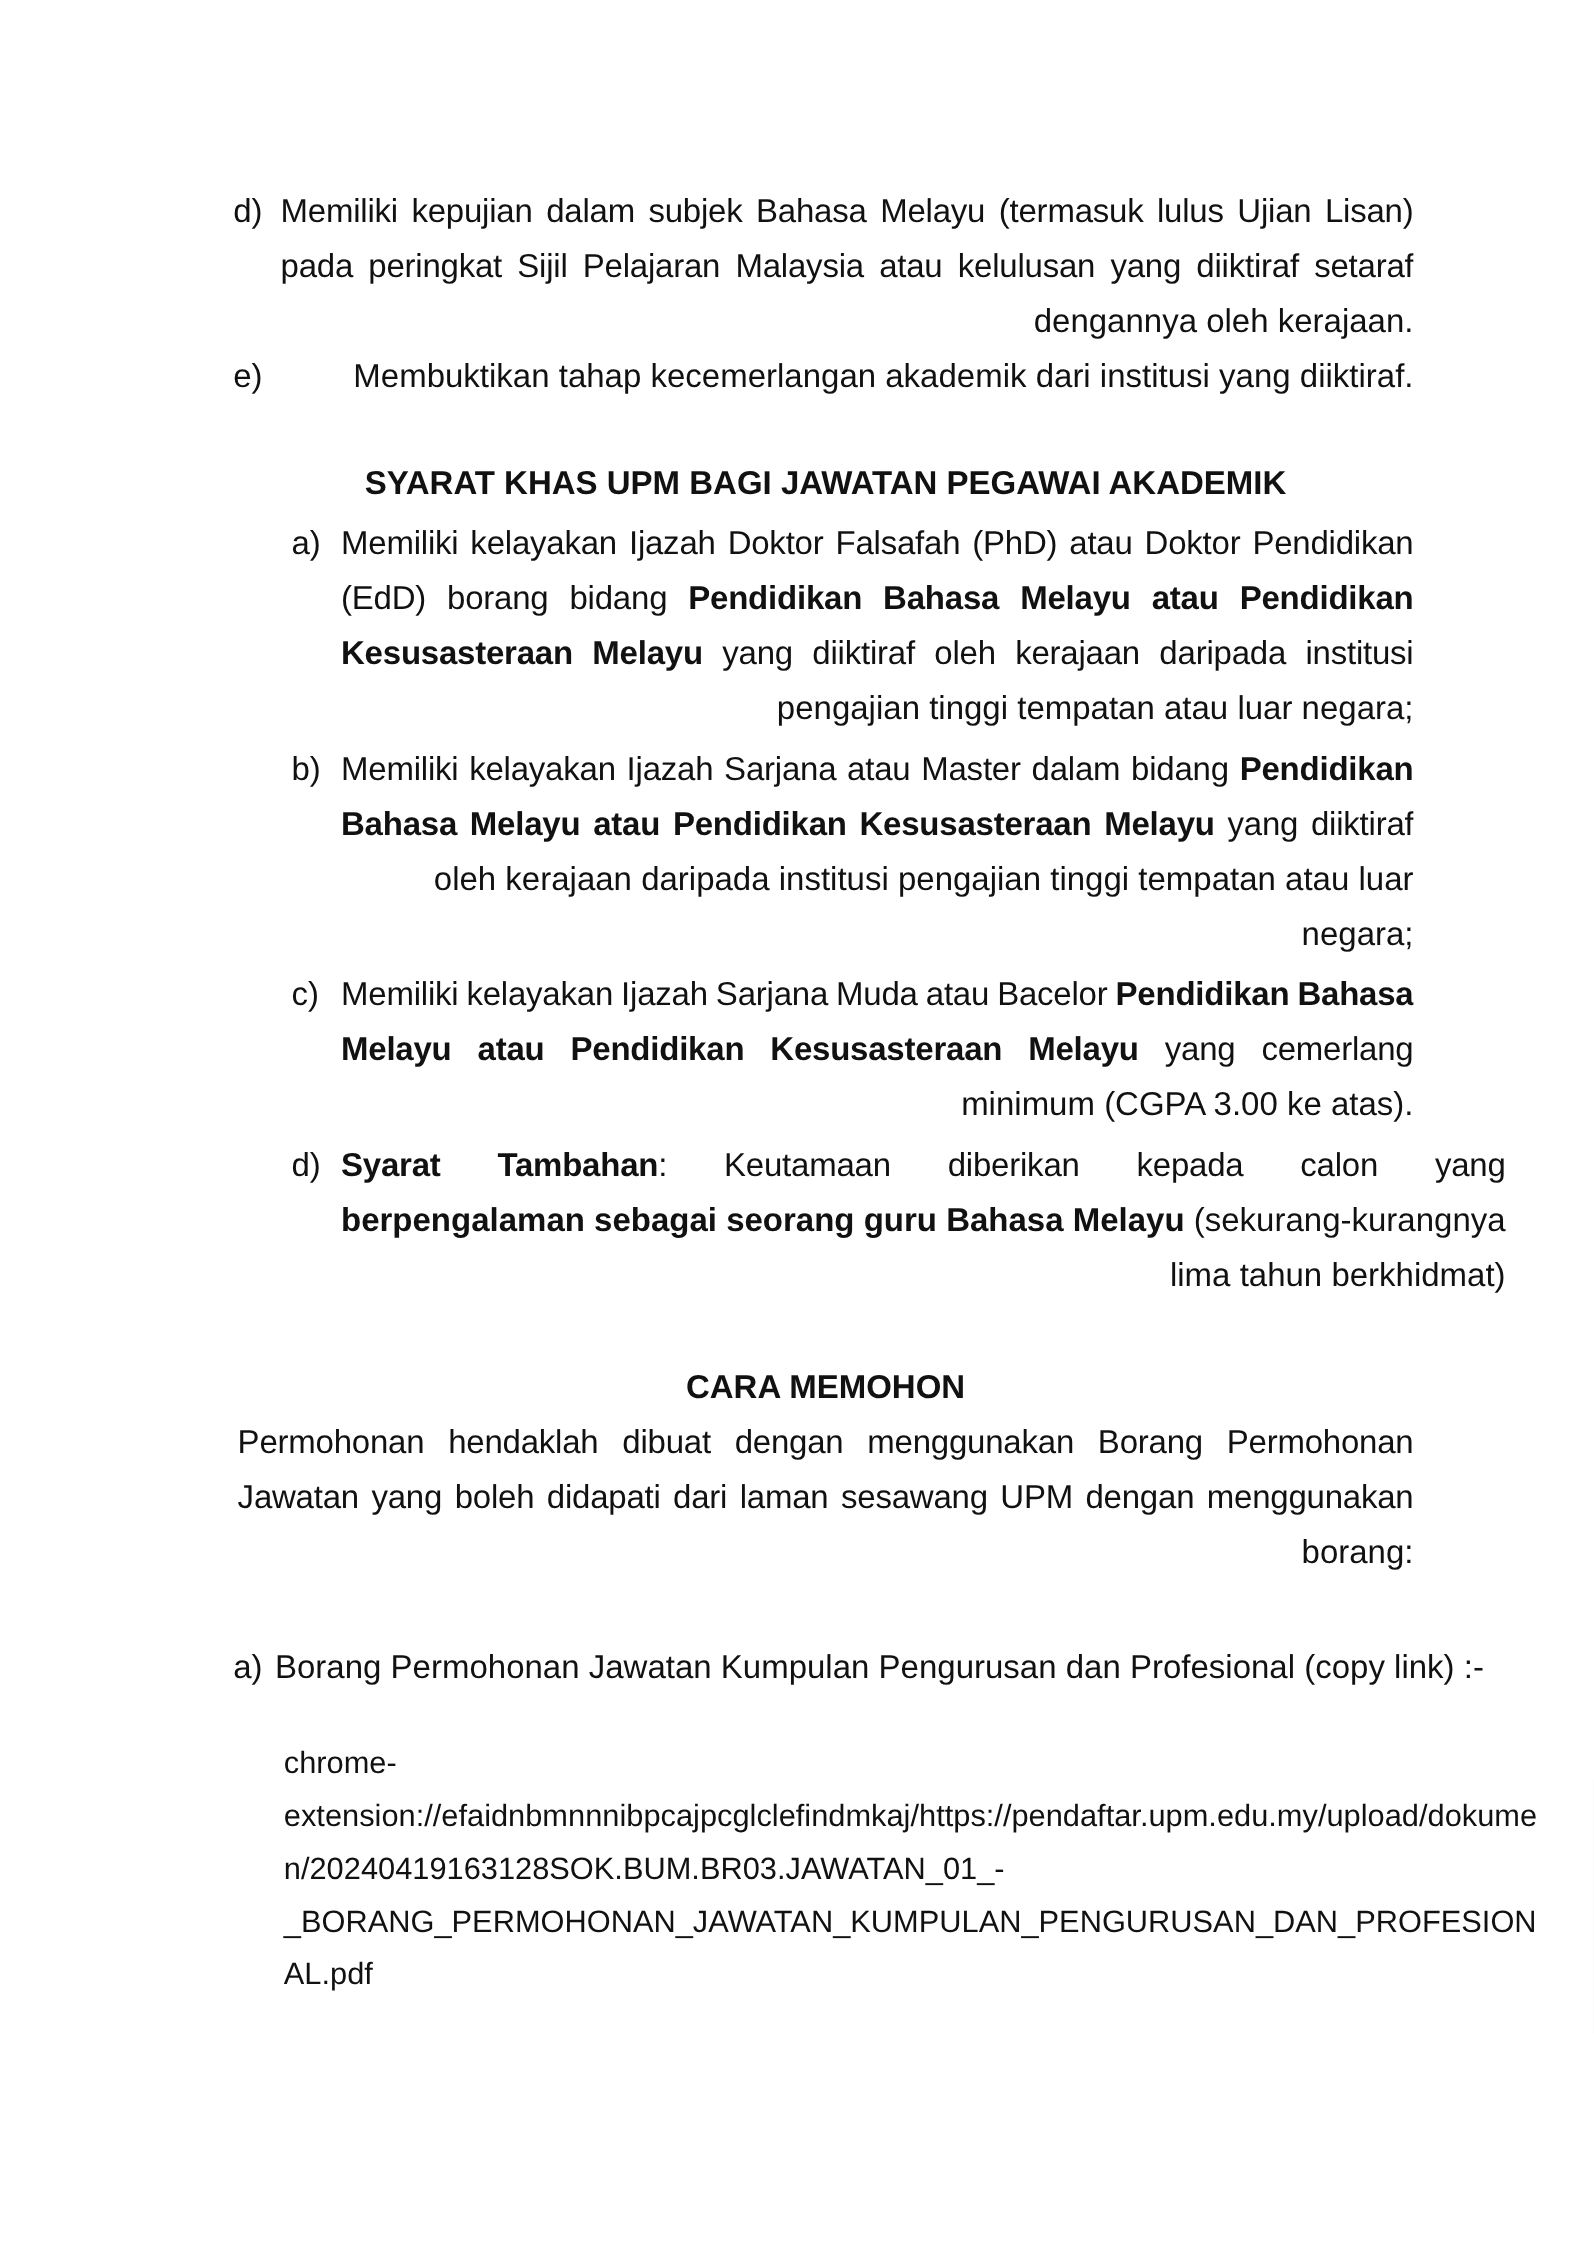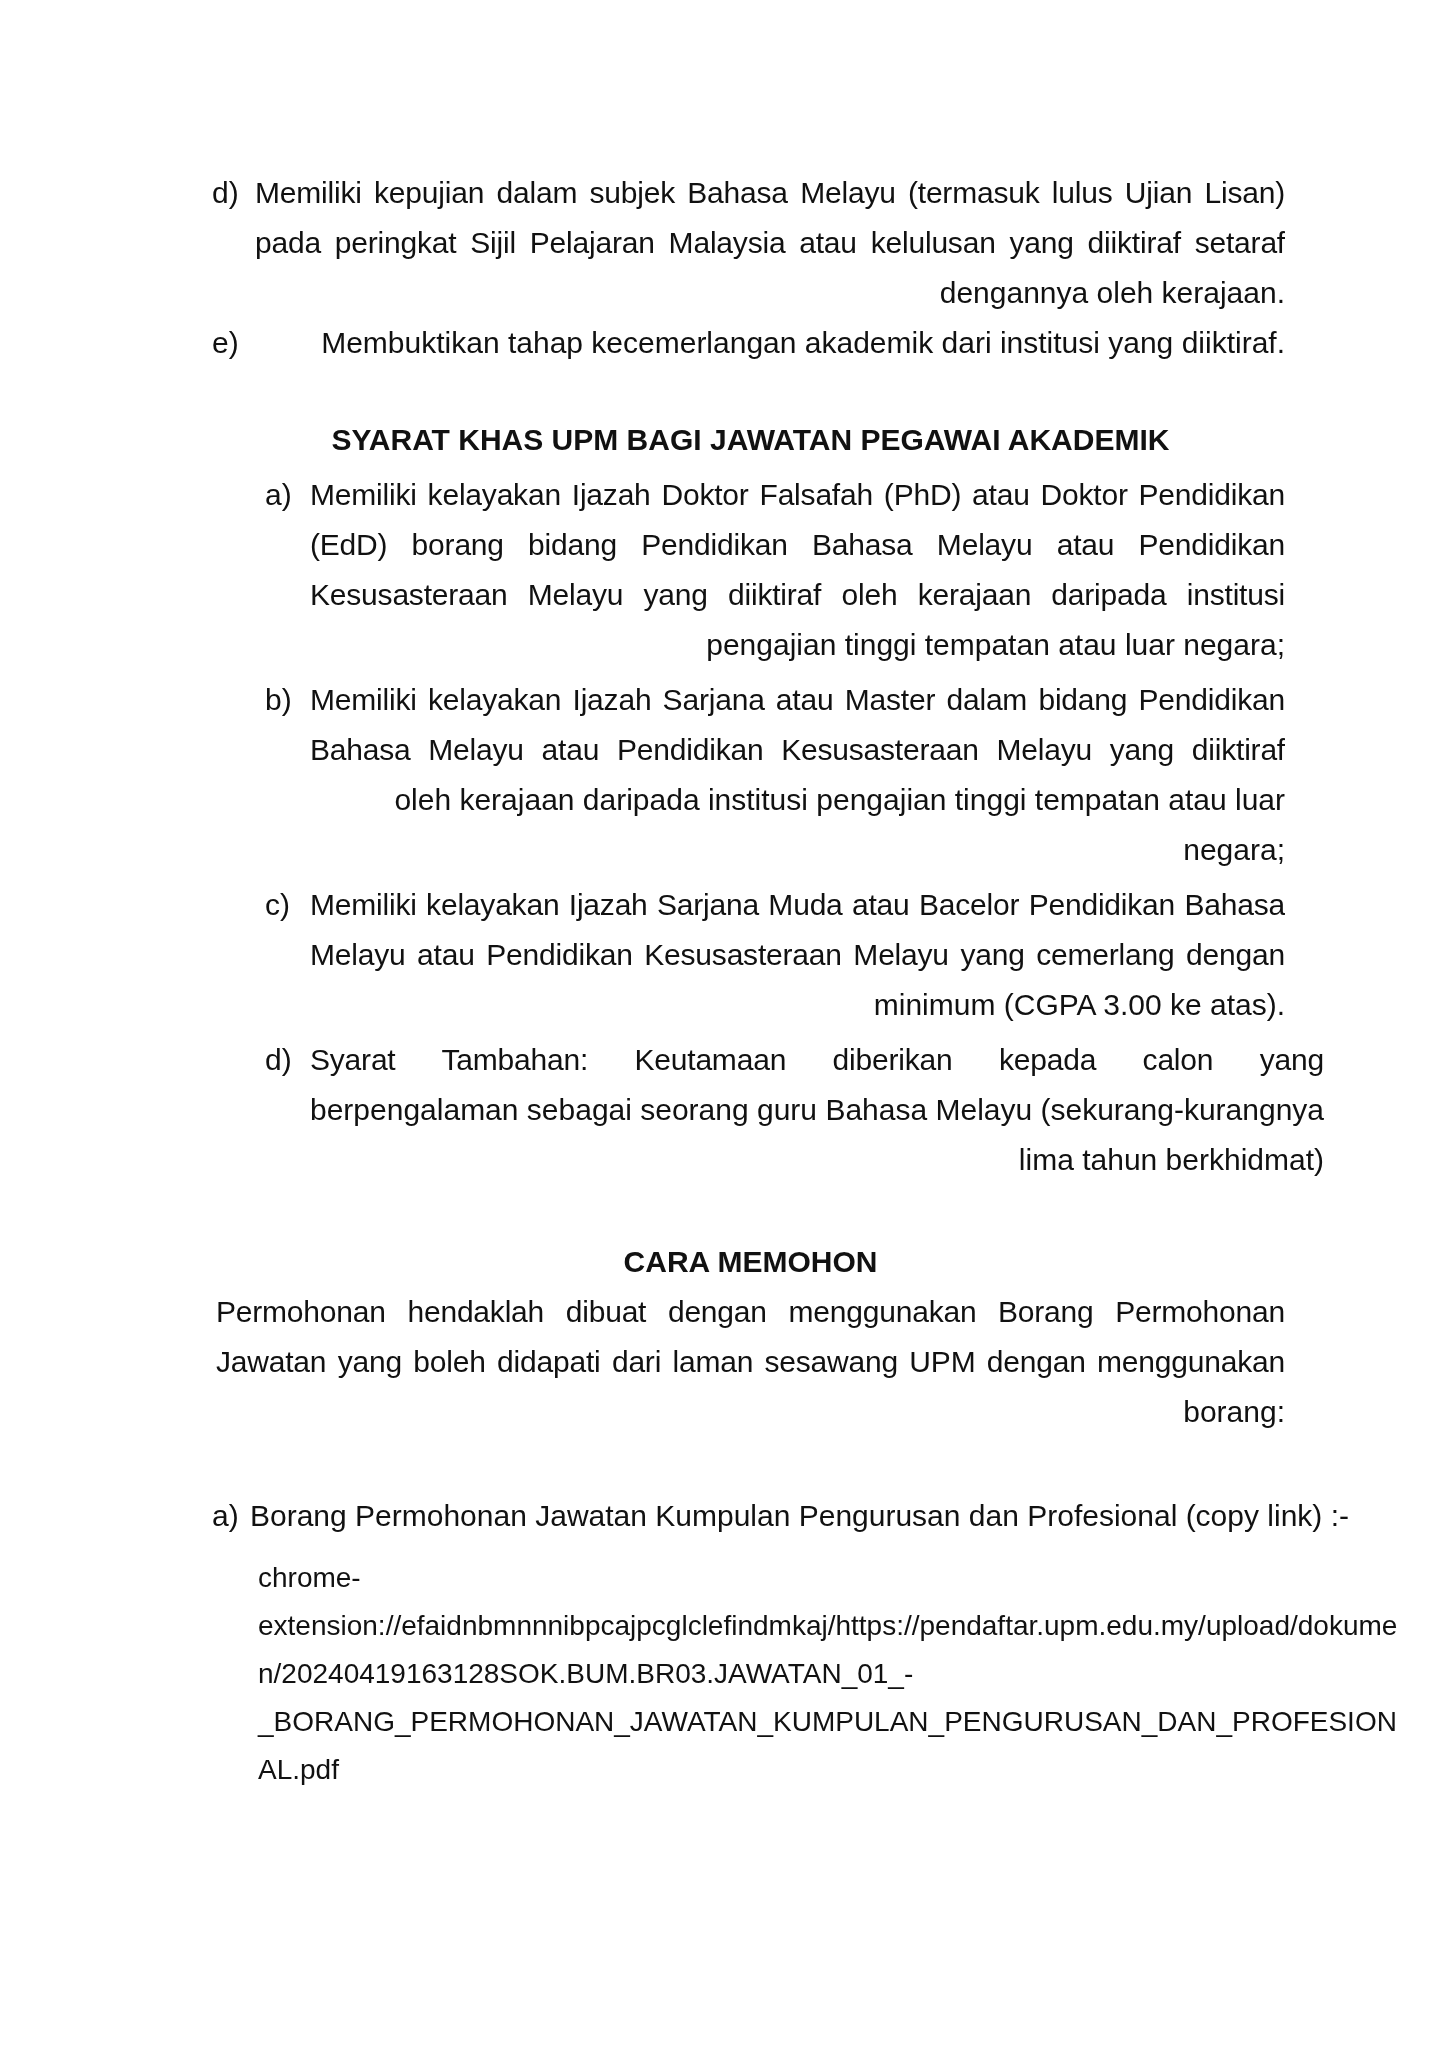--- a/index.html
+++ b/index.html
@@ -51,24 +51,24 @@
     text-align-last: justify;
     word-spacing: -2px;
     letter-spacing: -0.2px;
     height: 50px;
     overflow: hidden;
   }
   .line.nj {
     text-align: right;
     white-space: nowrap;
   }
-  .b { font-weight: normal; }
+  .b { font-weight: bold; }
   .link-block {
     margin-left: 46px;
-    margin-top: 13px;
+    margin-top: 38px;
     font-size: 28px;
     line-height: 48px;
   }
   .link-block .line { white-space: nowrap; }
 </style>
 </head>
 <body>
 
 <div class="page">
   <div class="content">

